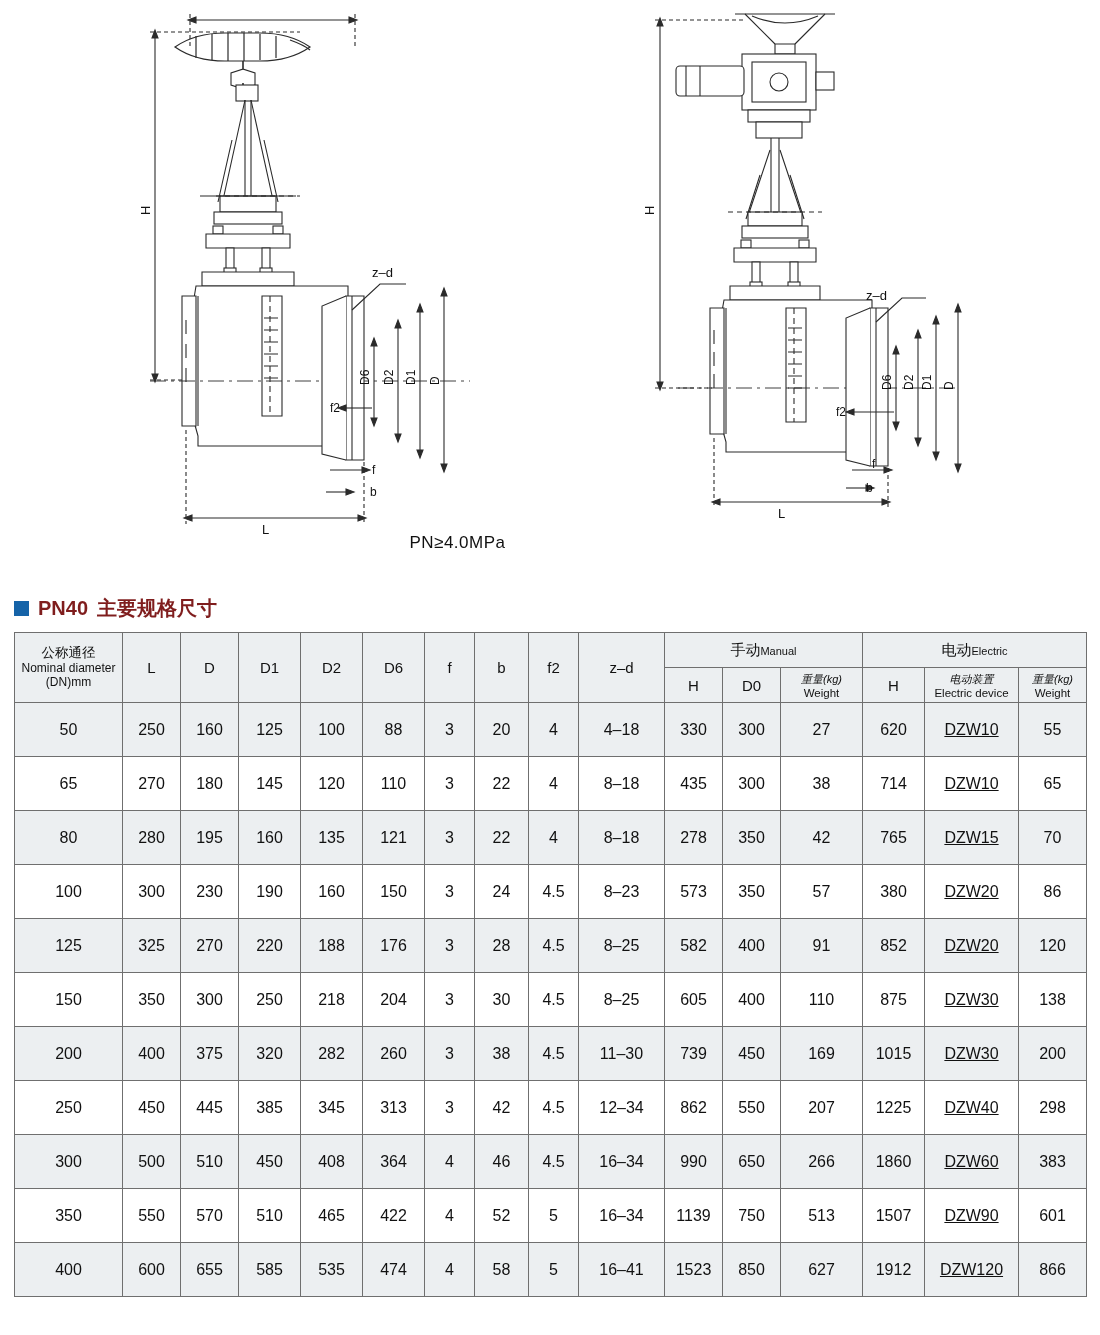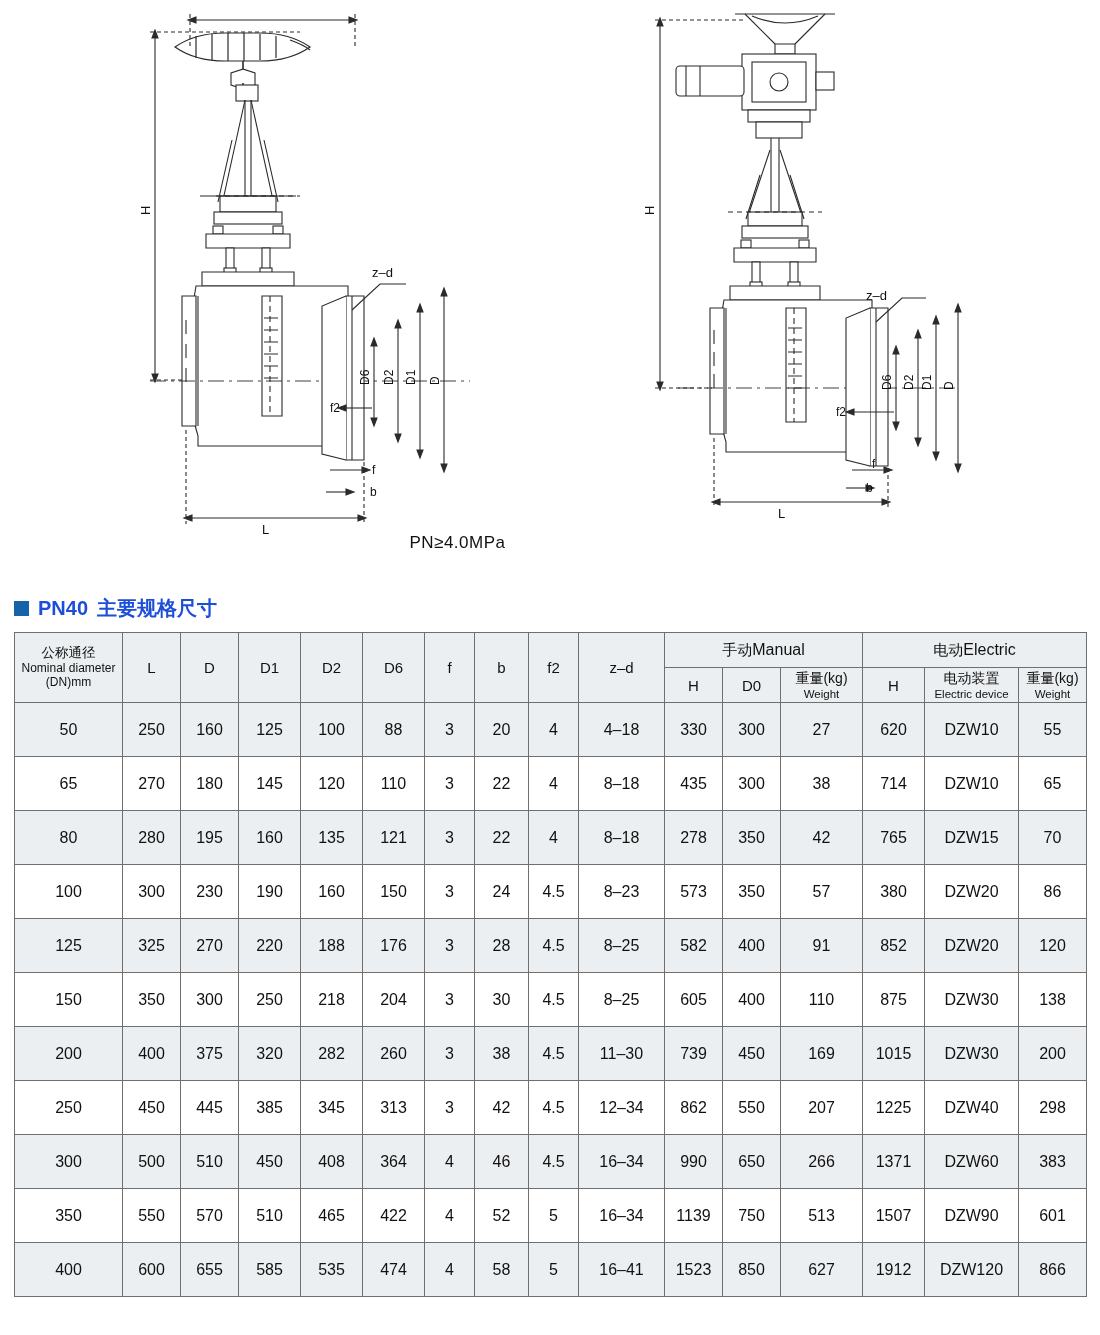--- a/index.html
+++ b/index.html
@@ -49,21 +49,21 @@
     font-size: 20px;
     font-weight: bold;
   }
   .section-heading .marker {
     width: 15px;
     height: 15px;
     background: #1563a8;
     display: inline-block;
   }
   .section-heading .cn {
-    color: #1d4ed8;
+    color: #7f1d1d;
   }
   .section-heading .en {
     color: #1563a8;
     font-weight: bold;
   }
 
   
   .spec-table-wrap {
     position: absolute;
     top: 632px;
@@ -97,40 +97,40 @@
     padding: 2px 2px;
   }
   .hdr-dn .cn-l { font-size: 13.5px; display:block; }
   .hdr-dn .en-l { font-size: 12px; display:block; }
   .grp-title {
     font-size: 17px;
     font-weight: bold;
     height: 34px;
   }
   .grp-title .en-small {
-    font-size: 16px;
+    font-size: 11px;
     font-weight: normal;
   }
   .sub-hd {
     height: 62px;
     font-size: 15px;
   }
-  .sub-hd .cn-s { font-size: 14px; display:block;}
+  .sub-hd .cn-s { font-size: 11px; display:block;font-style:italic;}
   .sub-hd .en-s { font-size: 11.5px; display:block;}
   table.spec tbody td {
     height: 53px;
     font-size: 16px;
   }
   tbody tr.alt td {
     background: #eceff1;
   }
   tbody tr td:first-child {
     font-size: 16px;
   }
-  .dev-cell { font-size: 15.5px; }
+  .dev-cell { font-size: 15.5px; text-decoration: underline; }
 </style>
 </head>
 <body>
 
 <div class="drawings">
 
   <svg class="drawing-svg" width="1100" height="585" viewBox="0 0 1100 585">
     <g stroke="#2b2b2b" fill="none" stroke-width="1.1">
 
       <g stroke-width="1.2">
@@ -580,21 +580,21 @@
           <td>450</td>
           <td>408</td>
           <td>364</td>
           <td>4</td>
           <td>46</td>
           <td>4.5</td>
           <td>16–34</td>
           <td>990</td>
           <td>650</td>
           <td>266</td>
-          <td>1371</td>
+          <td>1860</td>
           <td class="dev-cell">DZW60</td>
           <td>383</td>
         </tr>
         <tr>
           <td>350</td>
           <td>550</td>
           <td>570</td>
           <td>510</td>
           <td>465</td>
           <td>422</td>

